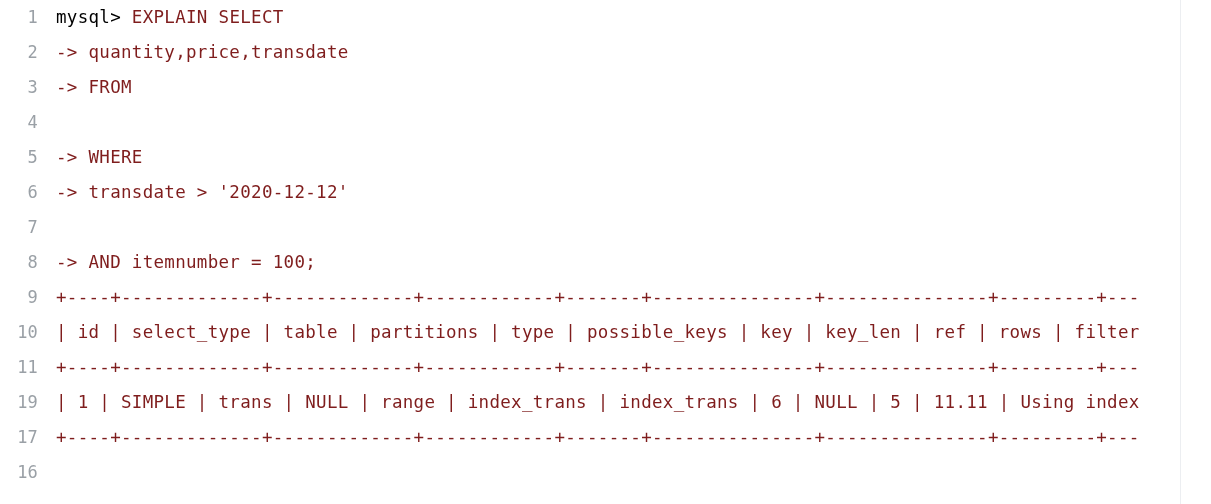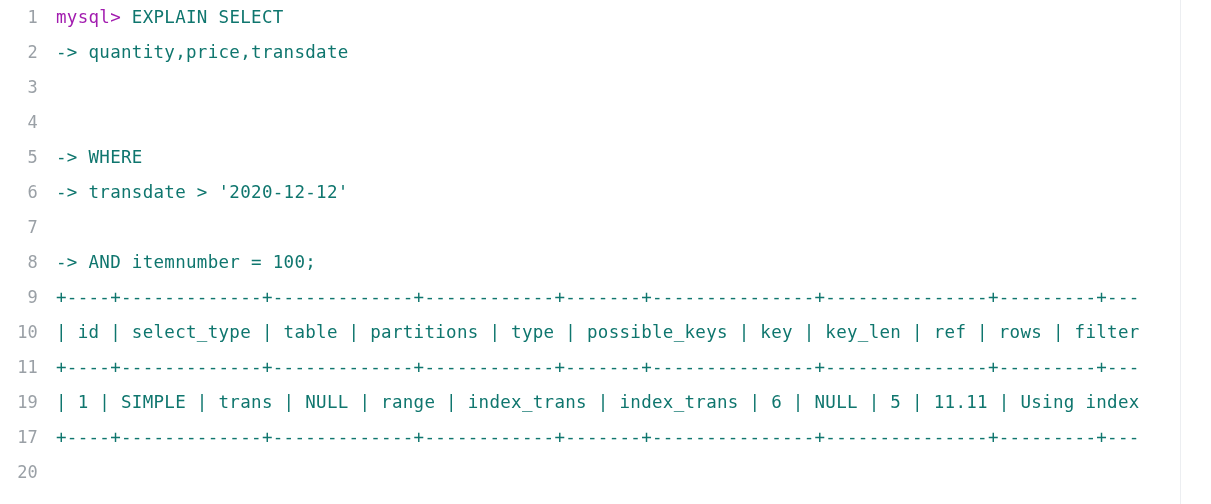--- a/index.html
+++ b/index.html
@@ -51,41 +51,42 @@
   .content {
     position: absolute;
     left: 56px;
     top: 0;
     font-size: 17.5px;
     color: #6b7176;
     letter-spacing: 0.3px;
     white-space: pre;
   }
   .content.dark-prompt .prompt {
-    color: #a21caf;
+    color: #000000;
   }
   .content .rest {
-    color: #0f766e;
+    color: #7f1d1d;
   }
 </style>
 </head>
 <body>
 
 <div id="root">
   <div class="code-area">
     <div class="code-line">
       <span class="gutter">1</span>
       <span class="content dark-prompt"><span class="prompt">mysql&gt; </span><span class="rest">EXPLAIN SELECT</span></span>
     </div>
     <div class="code-line">
       <span class="gutter">2</span>
       <span class="content"><span class="rest">-&gt; quantity,price,transdate</span></span>
     </div>
     <div class="code-line">
       <span class="gutter">3</span>
+      <span class="content"><span class="rest">-&gt; FROM</span></span>
     </div>
     <div class="code-line">
       <span class="gutter">4</span>
     </div>
     <div class="code-line">
       <span class="gutter">5</span>
       <span class="content"><span class="rest">-&gt; WHERE</span></span>
     </div>
     <div class="code-line">
       <span class="gutter">6</span>
@@ -112,17 +113,17 @@
     </div>
     <div class="code-line">
       <span class="gutter">19</span>
       <span class="content"><span class="rest">| 1 | SIMPLE | trans | NULL | range | index_trans | index_trans | 6 | NULL | 5 | 11.11 | Using index condition |</span></span>
     </div>
     <div class="code-line">
       <span class="gutter">17</span>
       <span class="content"><span class="rest">+----+-------------+-------------+------------+-------+---------------+---------------+---------+------+------+----------+-----------------------+</span></span>
     </div>
     <div class="code-line">
-      <span class="gutter">20</span>
+      <span class="gutter">16</span>
     </div>
   </div>
   <div class="right-rule"></div>
 </div>
 
 </body></html>

